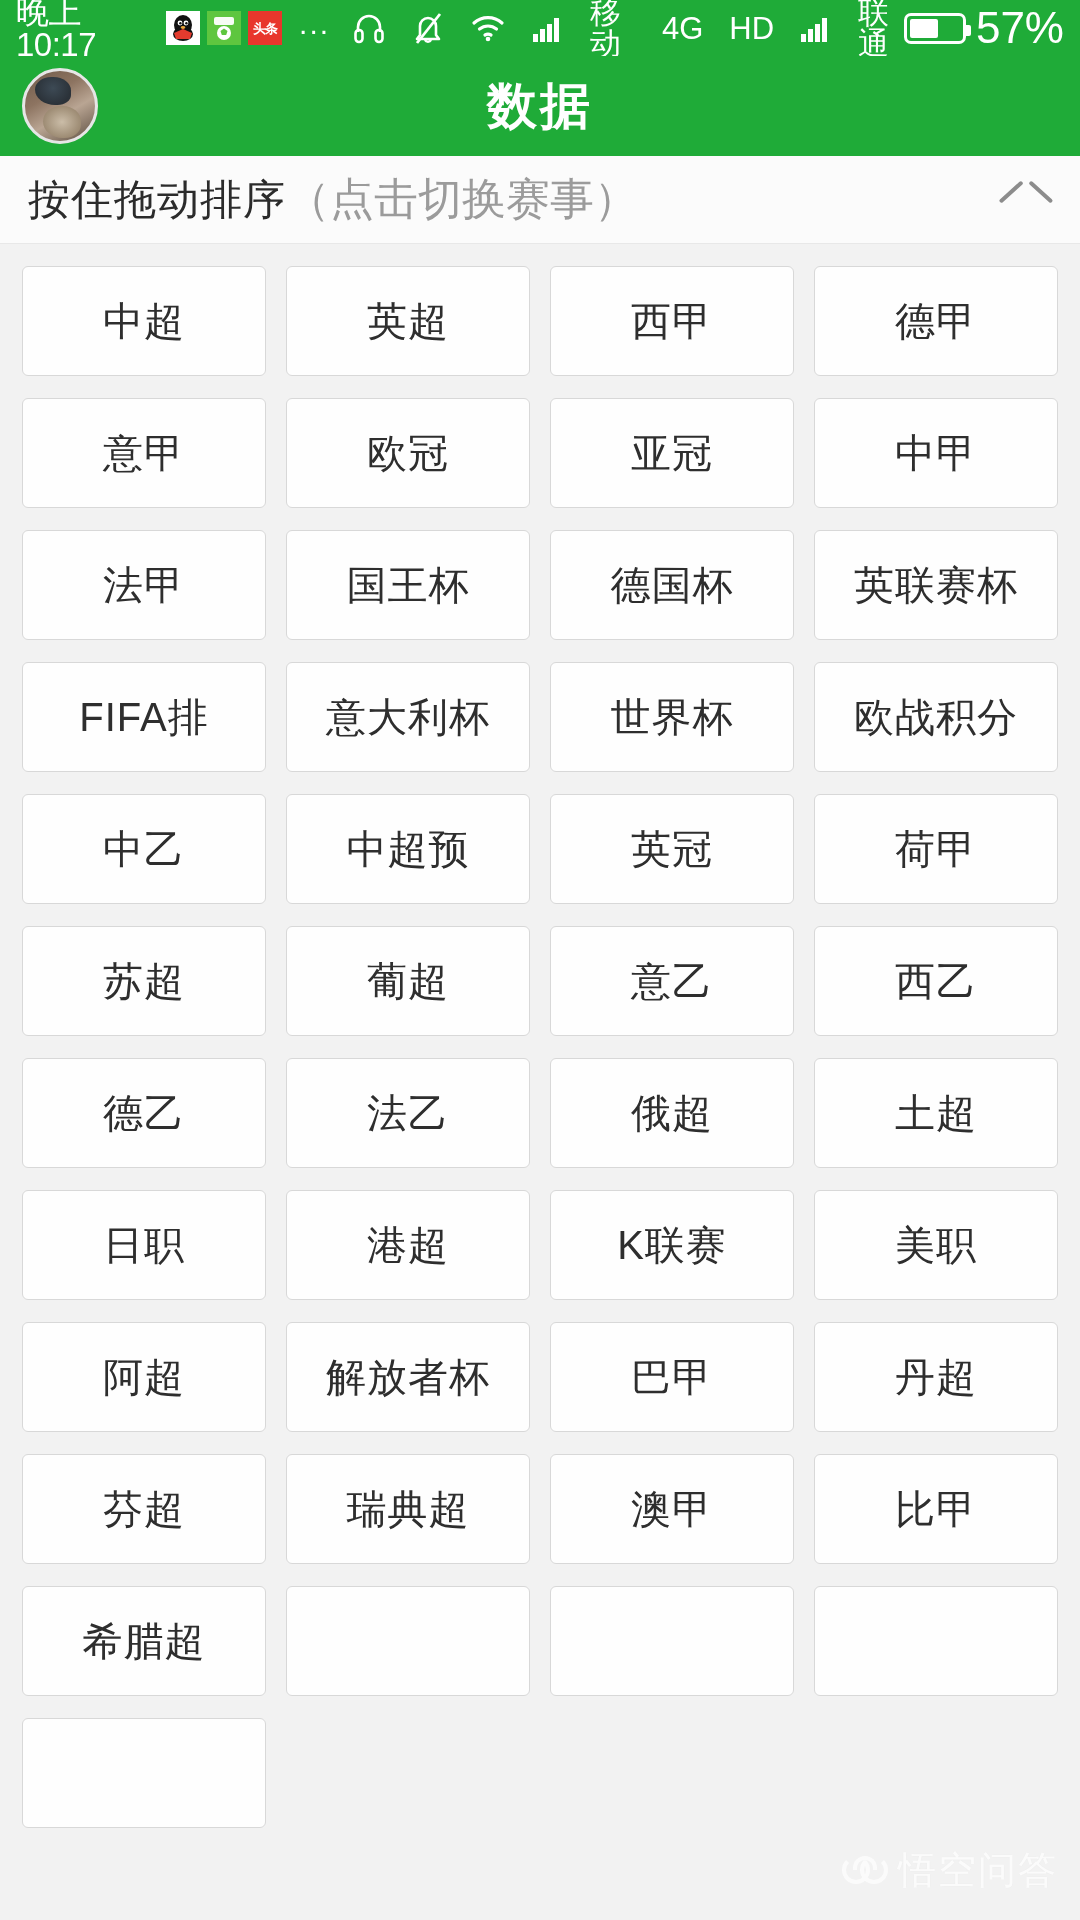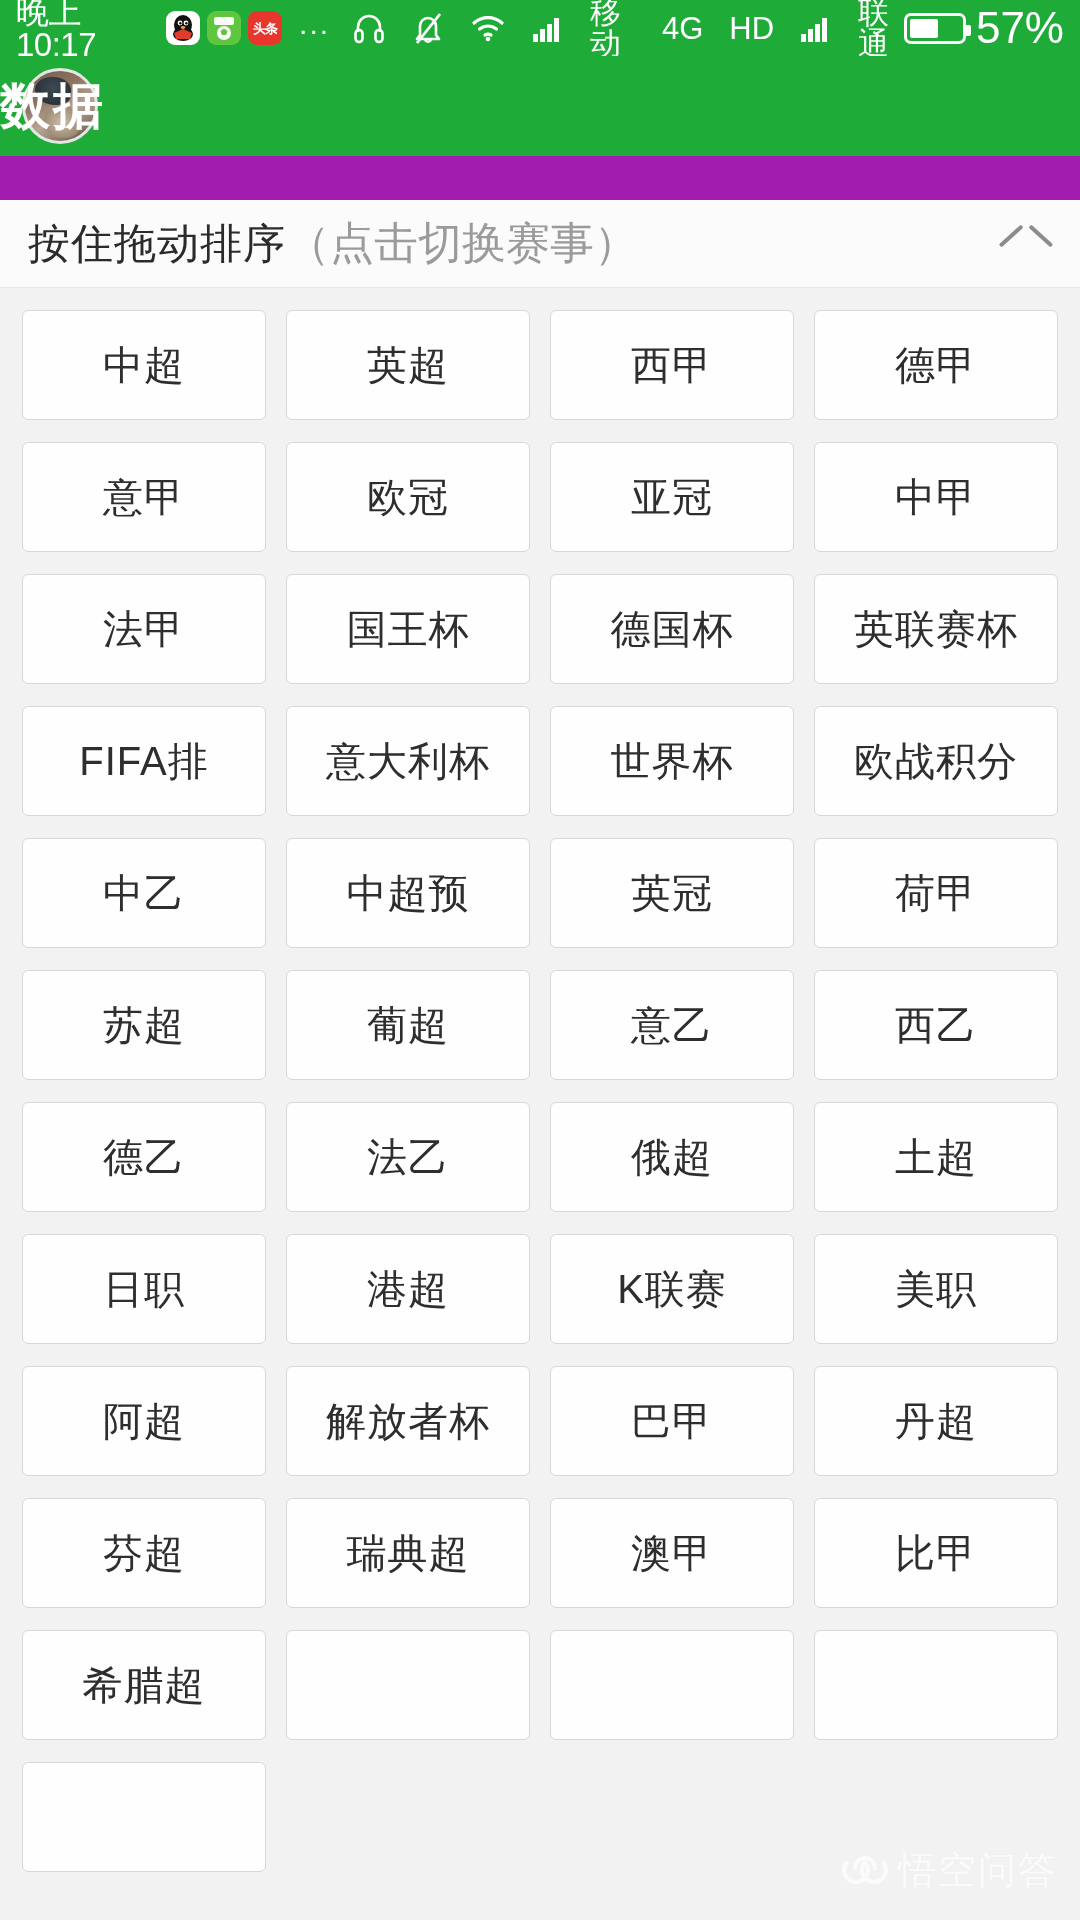--- a/index.html
+++ b/index.html
@@ -1,30 +1,30 @@
 <!DOCTYPE html>
 <html><head>
 <meta charset="utf-8">
 <style>
   * { margin:0; padding:0; box-sizing:border-box; }
   html, body {
     width:1080px; height:1920px;
     font-family:"Liberation Sans","DejaVu Sans",sans-serif;
     background:#f2f2f2; overflow:hidden;
   }
-  .phone { position:relative; width:1080px; height:1920px; overflow:hidden; background:#a21caf; }
+  .phone { position:relative; width:1080px; height:1920px; overflow:hidden; background:#0f172a; }
 
   
   .statusbar {
     height:56px; background:#1fab38; display:flex; align-items:center;
     padding:0 16px; gap:0; color:#fff; position:relative;
   }
   .sb-time { font-size:33px; font-weight:400; letter-spacing:-0.5px; line-height:1; }
   .sb-icons-left { display:flex; align-items:center; gap:7px; margin-left:13px; }
-  .appicon { width:34px; height:34px; border-radius:9px; display:flex;
+  .appicon { width:34px; height:34px; border-radius:0; display:flex;
              align-items:center; justify-content:center; overflow:hidden;
              font-size:15px; font-weight:bold; }
   .appicon.qq { background:#fff; }
   .appicon.ball { background:#5ec63f; }
   .appicon.news { background:#e8362c; color:#fff; font-size:13px; line-height:1.05;
                   flex-direction:column; letter-spacing:-1px; padding-top:1px; }
   .dots { font-size:30px; letter-spacing:2px; margin-left:10px; line-height:0.5;
           padding-bottom:9px; }
   .sb-mid { display:flex; align-items:center; gap:26px; margin-left:22px; }
   .sb-right { display:flex; align-items:center; gap:10px; margin-left:auto; }
@@ -47,28 +47,28 @@
     background:linear-gradient(150deg,#6f5a4a 0%,#8d7461 35%,#b9a593 60%,#5a4b3e 100%);
     overflow:hidden; position:relative; flex:0 0 auto;
   }
   .avatar:before { content:""; position:absolute; left:14%; top:8%; width:52%; height:40%;
       background:radial-gradient(ellipse at 50% 40%, #3d4a55 0%, #2b3239 70%);
       border-radius:48% 52% 40% 60%; }
   .avatar:after { content:""; position:absolute; left:26%; bottom:4%; width:54%; height:46%;
       background:radial-gradient(ellipse at 50% 50%, #cbbda8 0%, #9a8870 75%);
       border-radius:50% 50% 45% 55%; }
   .apptitle {
-    position:absolute; left:0; right:0; text-align:left; color:#fff;
+    position:absolute; left:0; right:0; text-align:center; color:#fff;
     font-size:50px; font-weight:bold; letter-spacing:3px; pointer-events:none;
   }
 
   
   .sortbar {
     height:88px; background:#fbfbfb; display:flex; align-items:center;
-    padding:0 28px; border-bottom:1px solid #e8e8e8;margin-top:44px;
+    padding:0 28px; border-bottom:1px solid #e8e8e8;
   }
   .sort-main { font-size:42px; color:#2b2b2b; letter-spacing:1px; }
   .sort-sub { font-size:44px; color:#9b9b9b; letter-spacing:0px; }
   .chev { margin-left:auto; width:52px; height:52px; position:relative; }
   .chev:before, .chev:after {
     content:""; position:absolute; top:26px; width:30px; height:4px;
     background:#8c8c8c; border-radius:2px;
   }
   .chev:before { left:0px; transform:rotate(-42deg); transform-origin:left center; }
   .chev:after  { right:0px; transform:rotate(42deg); transform-origin:right center; }

